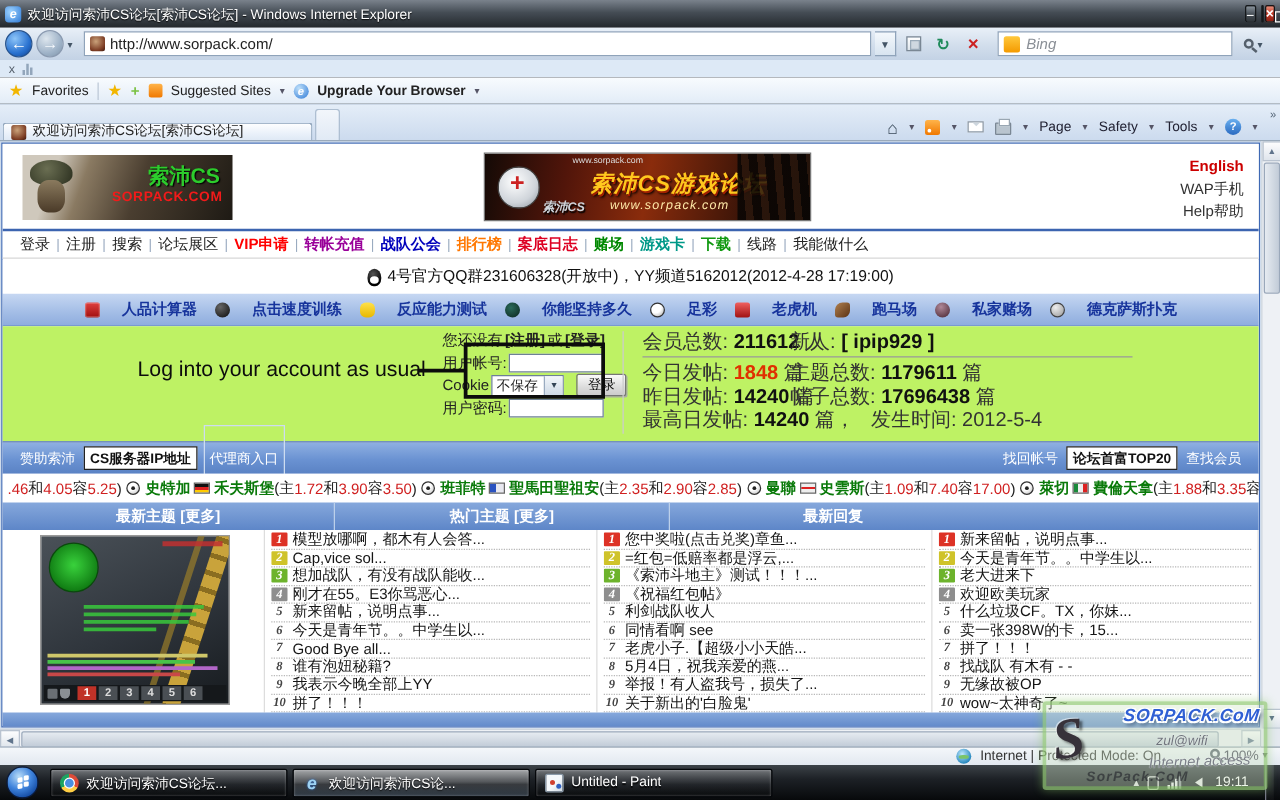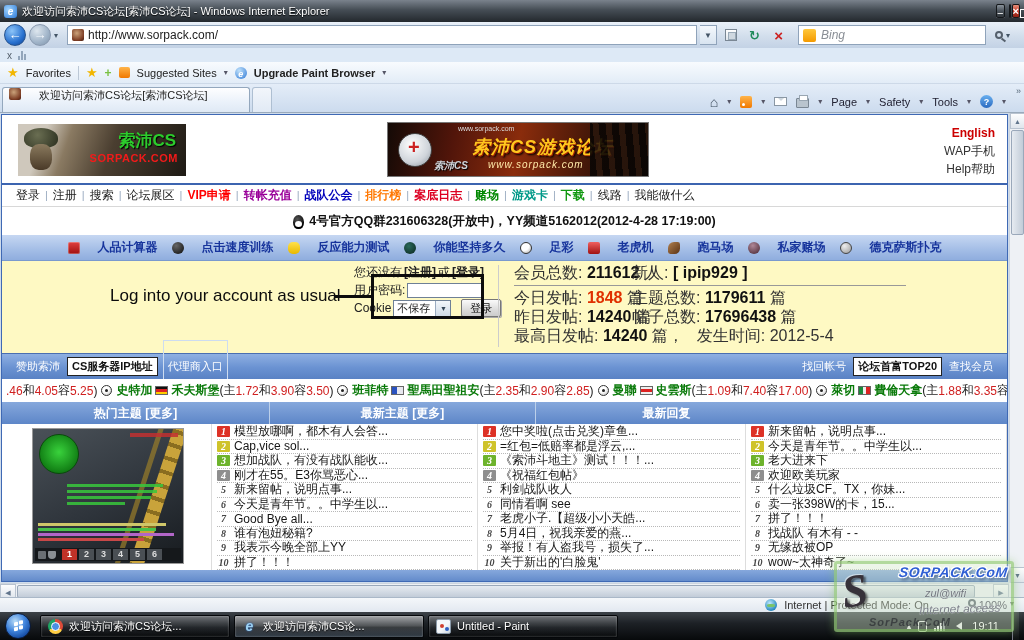--- a/index.html
+++ b/index.html
@@ -55,21 +55,21 @@
   .plus-star{color:#7ac143;font-size:12px;font-weight:bold}
   .sugg-icon{width:11px;height:11px;border-radius:2px;background:linear-gradient(#ffb44a,#f07800)}
   .mini-e{width:12px;height:12px;border-radius:50%;background:radial-gradient(circle at 35% 30%,#bfe0fa,#2f7ad6);text-align:center}
   .mini-e::after{content:"e";color:#fff;font-size:9px;font-style:italic;font-weight:bold;line-height:12px}
   .fav-label{white-space:nowrap}
   .bold{font-weight:bold}
   .dd{font-size:8px;color:#556}
 
   
   #tabrow{position:absolute;top:84px;left:0;width:1024px;height:28px;background:linear-gradient(#e4edf8,#ccdbee);display:flex;align-items:flex-end;padding:0 2px;z-index:9}
-  #tab-active{width:248px;height:25px;background:linear-gradient(#fefeff,#eaf1fa 60%,#dfe9f5);border:1px solid #93a7bd;border-bottom:none;border-radius:3px 3px 0 0;display:flex;align-items:flex-start;gap:18px;padding:0 6px;font-size:11px;color:#222;overflow:hidden;white-space:nowrap}
+  #tab-active{width:248px;height:14px;background:linear-gradient(#fefeff,#eaf1fa 60%,#dfe9f5);border:1px solid #93a7bd;border-bottom:none;border-radius:3px 3px 0 0;display:flex;align-items:flex-end;gap:5px;padding:0 6px;font-size:11px;color:#222;overflow:hidden;white-space:nowrap}
   #tab-stub{width:20px;height:25px;background:linear-gradient(#f2f6fb,#e1eaf5);border:1px solid #aebfd2;border-bottom:none;border-radius:3px 3px 0 0;margin-left:2px}
   #cmdbar{margin-left:auto;display:flex;align-items:center;gap:9px;font-size:11px;color:#223;padding:0 16px 4px 0}
   .home-glyph{font-size:14px;color:#3a4a5a;line-height:12px}
   .rss-icon{width:12px;height:12px;border-radius:2px;background:linear-gradient(#ffb44a,#f07800);position:relative}
   .rss-icon::after{content:"";position:absolute;left:2px;bottom:2px;width:3px;height:3px;border-radius:50%;background:#fff}
   .mail-icon{width:13px;height:9px;background:#fff;border:1px solid #8a97a4;position:relative;overflow:hidden}
   .mail-icon::after{content:"";position:absolute;left:0;top:-3px;width:0;height:0;border-left:6px solid transparent;border-right:6px solid transparent;border-top:6px solid #cdd6de}
   .print-icon{width:13px;height:10px;background:#b9c4ce;border:1px solid #7a8794;border-radius:1px;position:relative;margin-top:3px}
   .print-icon::after{content:"";position:absolute;left:2px;top:-4px;width:7px;height:4px;background:#fff;border:1px solid #99a6b2}
   .help-icon{width:13px;height:13px;border-radius:50%;background:linear-gradient(#6ab0f0,#2a6ac0);text-align:center}
@@ -103,40 +103,40 @@
   #banner-url{position:absolute;left:100px;top:36px;font-size:10px;color:#ffe9a8;font-style:italic;letter-spacing:1px}
   #banner-soldiers{position:absolute;right:0;top:0;width:58px;height:100%;background:repeating-linear-gradient(85deg,rgba(10,6,4,.9) 0 7px,rgba(40,22,12,.85) 7px 13px)}
   #mast-links{position:absolute;right:12px;top:9px;text-align:right;font-size:12px;line-height:18px}
   .mast-link{display:block}
 
   
   #nav-row{position:absolute;left:0;top:68px;width:100%;height:24px;border-top:2px solid #3c64b0;border-bottom:1px solid #d8d8d8;background:#fff;display:flex;align-items:center;padding-left:14px;font-size:12px;white-space:nowrap}
   .nav-sep{color:#9aabc0;margin:0 5px;font-size:11px}
 
   
-  #notice-row{position:absolute;left:0;top:93px;width:100%;height:27px;background:#fff;display:flex;align-items:center;justify-content:center;font-size:12.5px;font-weight:bold;color:#111}
+  #notice-row{position:absolute;left:0;top:93px;width:100%;height:27px;background:#fff;display:flex;align-items:center;justify-content:center;font-size:12.5px;font-weight:normal;color:#111}
   .qq-icon{width:11px;height:14px;border-radius:50% 50% 45% 45%;background:radial-gradient(circle at 40% 30%,#555,#000 70%);position:relative;margin-right:5px}
   .qq-icon::after{content:"";position:absolute;left:2px;top:6px;width:7px;height:6px;border-radius:50%;background:#fff}
 
   
   #fun-bar{position:absolute;left:0;top:120px;width:100%;height:26px;background:linear-gradient(#c6d7f2,#a3bde6 60%,#8fadde);display:flex;align-items:center;justify-content:center;gap:14px;font-size:12px;font-weight:bold;border-bottom:1px solid #7a9ace}
   .fun-item{display:flex;align-items:center;gap:18px;color:#17349c;white-space:nowrap}
   .fi{width:12px;height:12px;display:inline-block;border-radius:2px;flex:0 0 12px}
   .fi0{background:linear-gradient(#e04040,#a01010);box-shadow:inset 0 0 0 1px #fff4}
   .fi1{border-radius:50%;background:radial-gradient(circle at 35% 30%,#666,#0a0a0a)}
   .fi2{background:linear-gradient(#ffe14a,#e8b800);border-radius:40%}
   .fi3{border-radius:50%;background:radial-gradient(circle at 40% 35%,#2a6a5a,#0a241e)}
   .fi4{border-radius:50%;background:radial-gradient(circle at 35% 30%,#fff 45%,#ccc 75%,#888);border:1px solid #333}
   .fi5{background:linear-gradient(#f06060,#a01212)}
   .fi6{background:linear-gradient(135deg,#b08050,#5a3214);border-radius:50% 20% 45% 20%}
   .fi7{border-radius:50%;background:radial-gradient(circle at 40% 30%,#b08898,#44222e)}
   .fi8{border-radius:50%;background:radial-gradient(circle at 35% 30%,#eee,#999);border:1px solid #444}
 
   
-  #main-sec{position:absolute;left:0;top:146px;width:100%;height:92px;background:#fef9c3}
+  #main-sec{position:absolute;left:0;top:146px;width:100%;height:92px;background:#bef264}
   #login-form{position:absolute;left:352px;top:2px;font-size:12px;color:#222}
   .lrow{height:18px;display:flex;align-items:center}
   .lgap{margin-right:2px}
   input.txt{width:76px;height:15px;border:1px solid #6e8096;background:#fff;font-size:11px;padding:0 2px;font-family:inherit}
   #cookie-select{width:58px;height:17px;border:1px solid #6e8096;background:#fff;display:flex;align-items:center;font-size:11px;padding-left:3px;margin:0 2px}
   .dropbtn{margin-left:auto;width:15px;height:15px;background:linear-gradient(#f2f6fa,#cfdae6);border-left:1px solid #9aabc0;text-align:center;font-size:7px;line-height:15px;color:#345}
   #login-btn{width:40px;height:18px;background:linear-gradient(#fafafa,#dcdcdc 60%,#cccccc);border:1px solid #777;border-radius:2px;font-size:11px;text-align:center;line-height:16px;margin-left:8px;box-shadow:1px 1px 0 #aaa;color:#111}
   #vdivider{position:absolute;left:496px;top:4px;width:1px;height:82px;background:#ccc}
   #stats{position:absolute;left:512px;top:3px;width:440px;font-size:16px;color:#333}
   .srow{height:19px;display:flex;align-items:center}
@@ -296,21 +296,21 @@
 <div id="favbar">
   <span class="star">★</span>
   <span class="fav-label">Favorites</span>
   <span class="vsep"></span>
   <span class="star">★</span>
   <span class="plus-star">+</span>
   <span class="sugg-icon"></span>
   <span class="fav-label">Suggested Sites</span>
   <span class="dd">▾</span>
   <span class="mini-e"></span>
-  <span class="fav-label bold">Upgrade Paint Browser</span>
+  <span class="fav-label bold">Upgrade Your Browser</span>
   <span class="dd">▾</span>
 </div>
 
 <div id="tabrow">
   <span id="tab-active">
     <span class="favicon"></span>
     <span>欢迎访问索沛CS论坛[索沛CS论坛]</span>
   </span>
   <span id="tab-stub"></span>
   <span id="cmdbar">
@@ -410,30 +410,34 @@
 
     <div id="main-sec">
       <div id="login-form">
         <div class="lrow">
           <span class="lgap">您还没有</span>
           <span class="lgap bold">[注册]</span>
           <span class="lgap">或</span>
           <span class="bold">[登录]</span>
         </div>
         <div class="lrow">
-          <span class="lgap">用户密码:</span>
-          <input class="txt" type="password" style="">
+          <span class="lgap">用户帐号:</span>
+          <input class="txt" type="text" style="">
         </div>
         <div class="lrow">
           <span>Cookie</span>
           <span id="cookie-select">
             <span>不保存</span>
             <span class="dropbtn">▼</span>
           </span>
           <span id="login-btn">登录</span>
+        </div>
+        <div class="lrow">
+          <span class="lgap">用户密码:</span>
+          <input class="txt" type="password" style="">
         </div>
       </div>
       <div id="vdivider"></div>
       <div id="stats">
         <div class="srow">
           <span class="scell1">
             <span>会员总数:</span>
             <span class="bd">211612</span>
             <span>人</span>
           </span>
@@ -538,22 +542,22 @@
         <span class="tk-icon tk-flag flag-it"></span>
         <span class="tk-g">費倫天拿</span>
         <span class="tk-k">(主</span>
         <span class="tk-r">1.88 </span>
         <span class="tk-k">和</span>
         <span class="tk-r">3.35 </span>
         <span class="tk-k">容</span>
       </div>
 
     <div id="cols-header">
+      <span class="colh w2">最新主题 [更多]</span>
       <span class="colh w3">热门主题 [更多]</span>
-      <span class="colh w2">最新主题 [更多]</span>
       <span class="colh w4">最新回复</span>
     </div>
 
     <div id="cols-body">
       <div class="colb c1 w1">
         <div id="game-thumb">
           <span class="ladder"></span>
           <span class="ladder2"></span>
           <span class="radar"></span>
           <span class="redline"></span>

